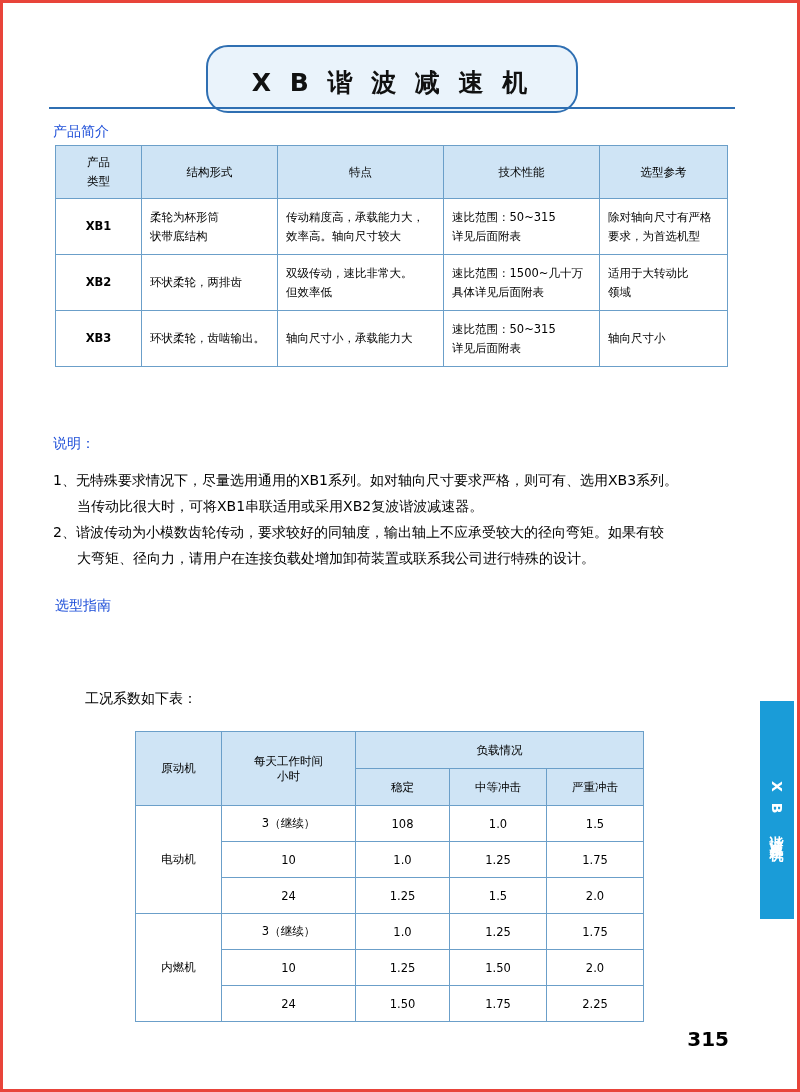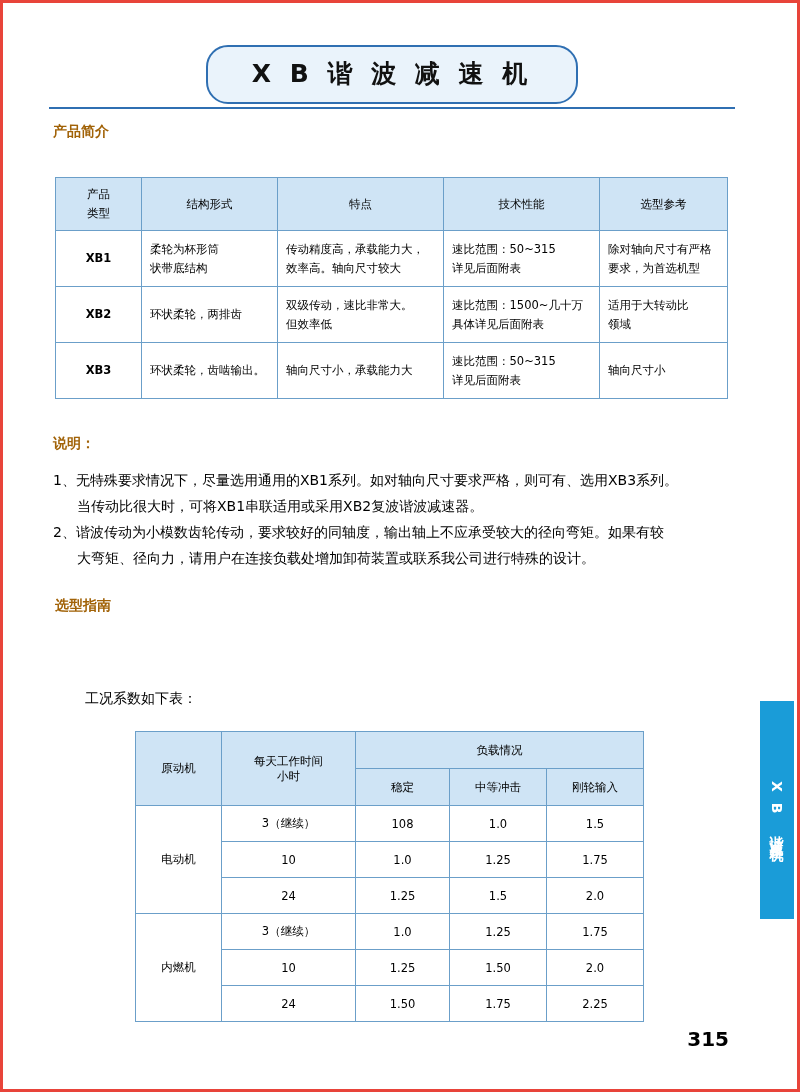--- a/index.html
+++ b/index.html
@@ -38,21 +38,21 @@
     left: 0;
     top: 20px;
     width: 734px;
     text-align: center;
   }
   .title-box {
     display: inline-block;
     border: 2px solid #2f6fb2;
     border-radius: 22px;
     background: #eaf3fb;
-    padding: 10px 44px 12px 44px;
+    padding: 19px 44px 12px 44px;
     text-align: right;
   }
   .title-text {
     font-family: "DejaVu Sans", sans-serif;
     font-size: 25px;
     font-weight: bold;
     letter-spacing: 5px;
     color: #111111;
     white-space: nowrap;
   }
@@ -63,42 +63,41 @@
     width: 686px;
     height: 2px;
     background: #2f6fb2;
   }
 
   
   .h-sec {
     position: absolute;
     font-family: "DejaVu Sans", sans-serif;
     font-size: 14px;
-    font-weight: bold;
-    color: #a16207;
+    font-weight: normal;
+    color: #1d4ed8;
     white-space: nowrap;
   }
   .para {
     position: absolute;
     font-family: "DejaVu Sans", sans-serif;
     font-size: 14px;
     line-height: 26px;
     color: #000;
     white-space: nowrap;
   }
 
   
   .t1 {
     position: absolute;
     left: 30px;
     top: 120px;
     width: 672px;
     border-collapse: collapse;
     table-layout: fixed;
-    margin-top: 32px;
   }
   .t1 td, .t1 th {
     border: 1px solid #6b9fc9;
     vertical-align: middle;
     font-family: "DejaVu Sans", sans-serif;
     font-size: 11.5px;
     line-height: 19px;
     padding: 6px 8px;
     color: #000;
   }
@@ -281,21 +280,21 @@
           <th rowspan="2">原动机</th>
           <th rowspan="2">
             <div>每天工作时间</div>
             <div>小时</div>
           </th>
           <th colspan="3">负载情况</th>
         </tr>
         <tr>
           <th>稳定</th>
           <th>中等冲击</th>
-          <th>刚轮输入</th>
+          <th>严重冲击</th>
         </tr>
       </thead>
       <tbody>
         <tr>
           <td rowspan="3">电动机</td>
           <td>3（继续）</td>
           <td>108</td>
           <td>1.0</td>
           <td>1.5</td>
         </tr>

